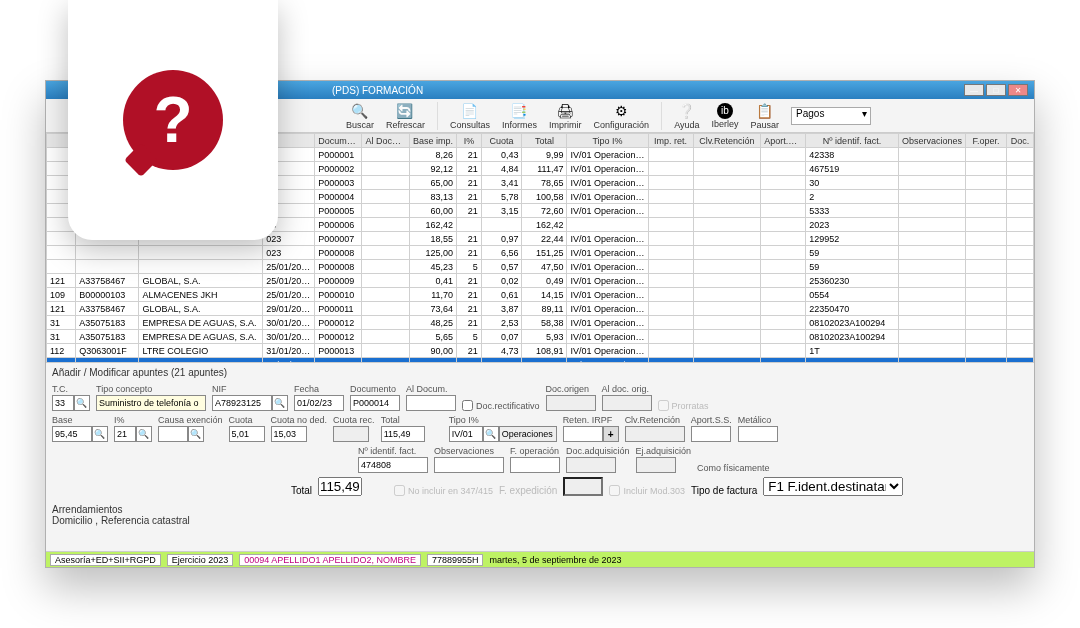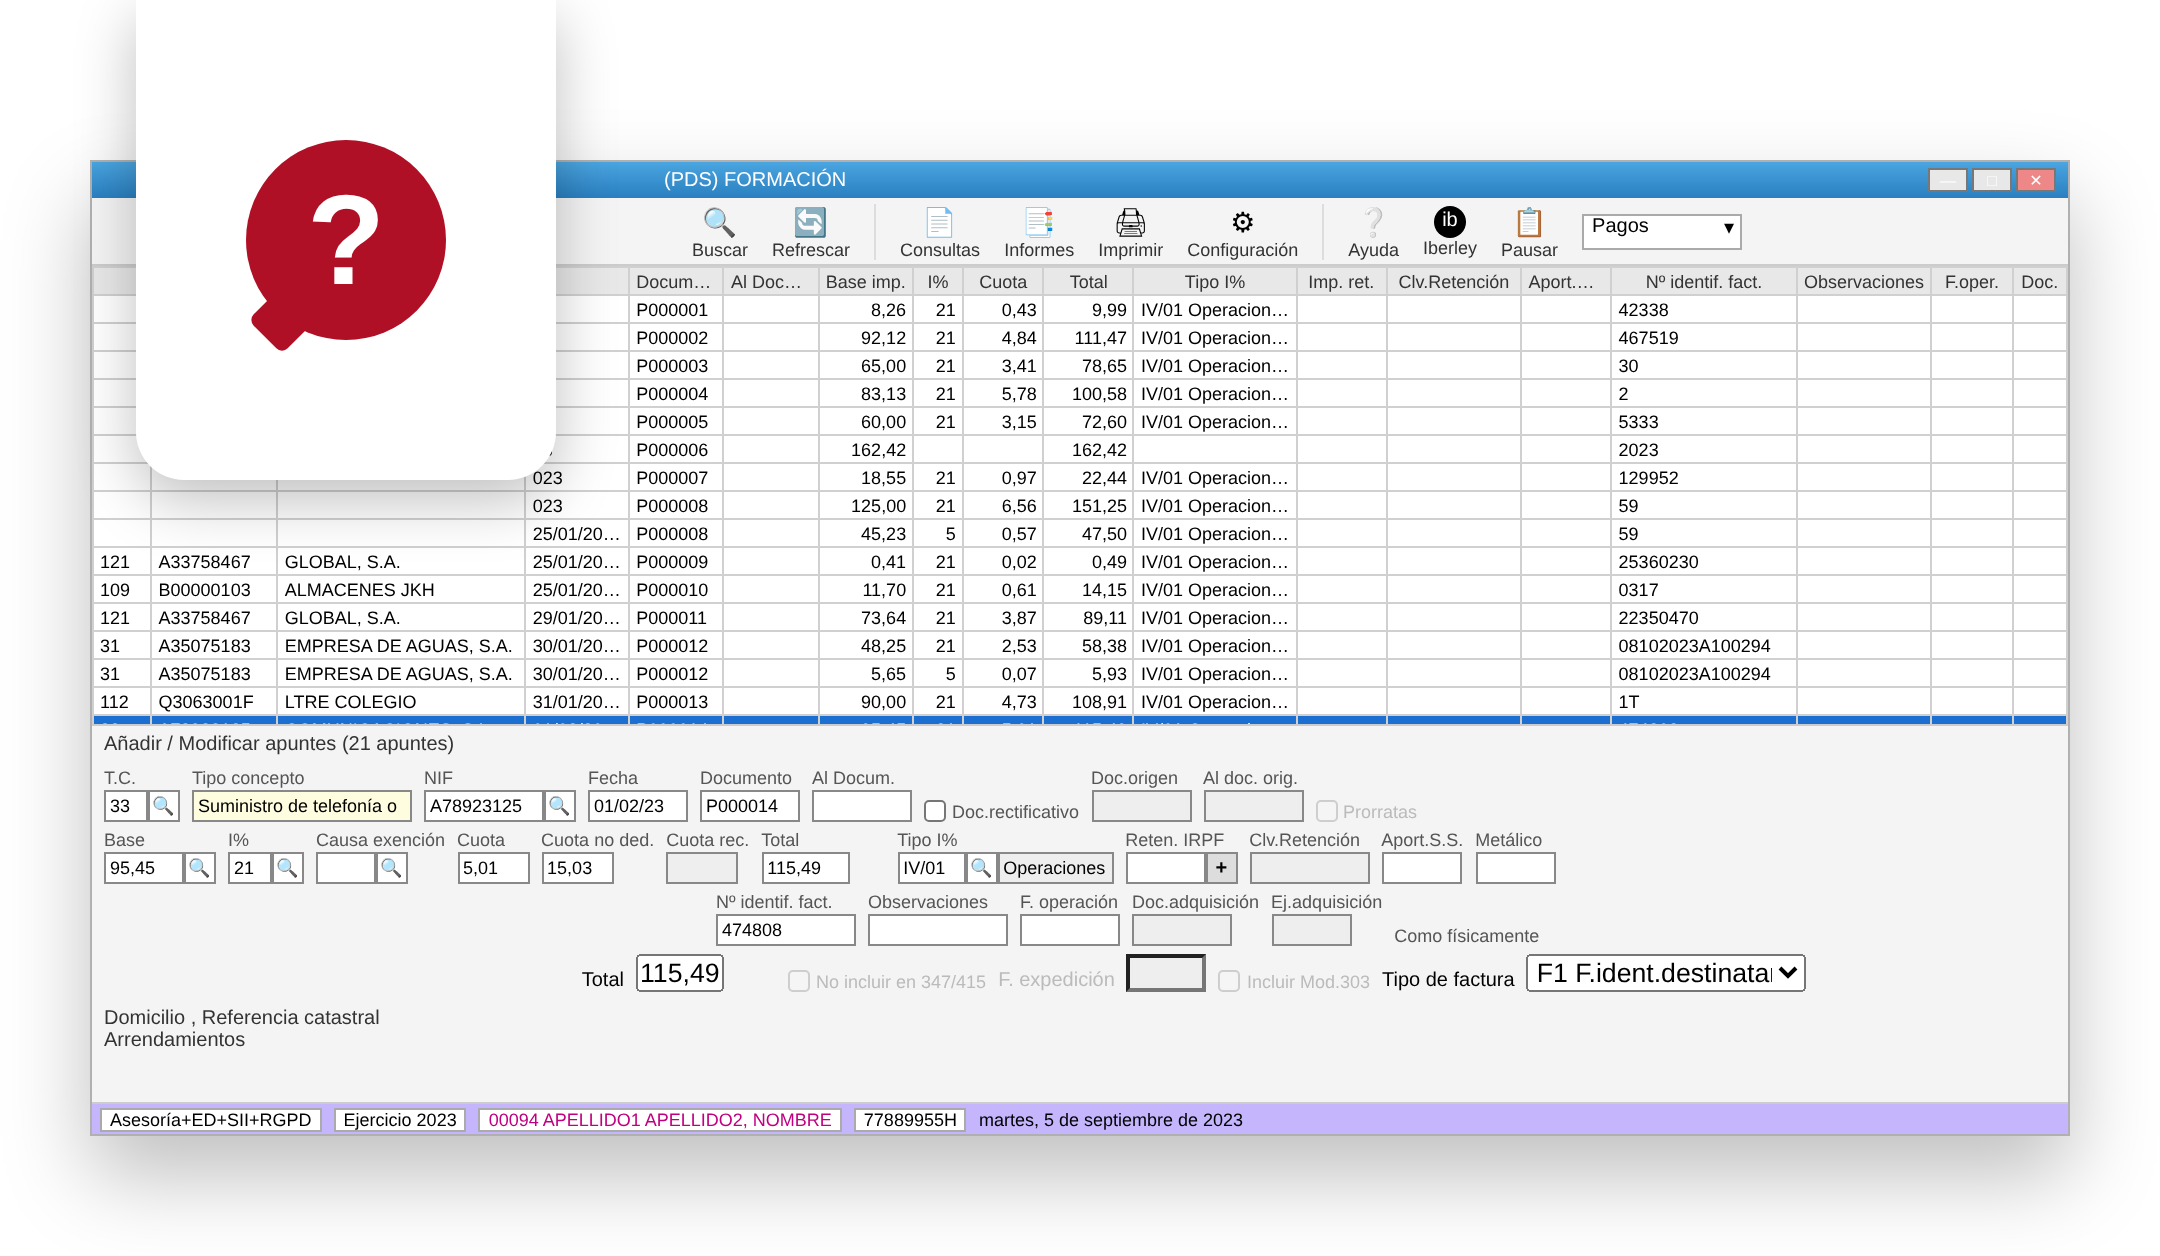--- a/index.html
+++ b/index.html
@@ -71,21 +71,21 @@
 .mag { width:16px;height:16px;border:1px solid #888;background:#fff;display:inline-flex;align-items:center;justify-content:center;font-size:9px; }
 .field-combo { display:flex; }
 .chk { display:inline-flex; gap:3px; align-items:flex-end; font-size:9px; color:#555; }
 .chk input { width:11px;height:11px; }
 .btn-plus { width:16px;height:16px;background:#ddd;border:1px solid #888;display:flex;align-items:center;justify-content:center;font-weight:bold; }
 .hl { background:#55e5e5; }
 .ghost { color:#bbb; }
 
 .arrend { font-size:10px; color:#333; margin-top:4px; }
 .statusbar {
-  height:16px; border-top:1px solid #ccc; background:#c4b5fd;
+  height:16px; border-top:1px solid #ccc; background:#bef264;
   display:flex; align-items:center; gap:6px; padding:0 4px; font-size:9px;
 }
 .statusbar .pill { border:1px solid #aaa; padding:0 4px; background:#fff; }
 .statusbar .emp { color:#c00080; font-weight:normal;text-align:right; }
 
 </style>
 </head>
 <body>
 
 <div class="bookmark">
@@ -400,21 +400,21 @@
             <td>P000010</td>
             <td></td>
             <td class="num">11,70</td>
             <td class="num">21</td>
             <td class="num">0,61</td>
             <td class="num">14,15</td>
             <td>IV/01 Operacione..</td>
             <td></td>
             <td></td>
             <td></td>
-            <td>0317</td>
+            <td>0554</td>
             <td></td>
             <td></td>
             <td></td>
           </tr>
           <tr>
             <td>121</td>
             <td>A33758467</td>
             <td>GLOBAL, S.A.</td>
             <td>29/01/2023</td>
             <td>P000011</td>
@@ -675,22 +675,22 @@
         <input class="inp ro" style="width: 40px;">
       <label class="chk ghost">
           <input type="checkbox" disabled="" style="">
           <span>Incluir Mod.303</span>
         </label>
       <span>Tipo de factura</span>
       <select class="inp" style="width:140px"><option>F1 F.ident.destinataria/o</option></select>
     </div>
 
     <div class="arrend">
+      <div>Arrendamientos</div>
       <div>Domicilio , Referencia catastral</div>
-      <div>Arrendamientos</div>
     </div>
   </div>
 
   <div class="statusbar">
     <span class="pill">Asesoría+ED+SII+RGPD</span>
     <span class="pill">Ejercicio 2023</span>
     <span class="pill emp">00094 APELLIDO1 APELLIDO2, NOMBRE</span>
     <span class="pill">77889955H</span>
     <span>martes, 5 de septiembre de 2023</span>
   </div>

